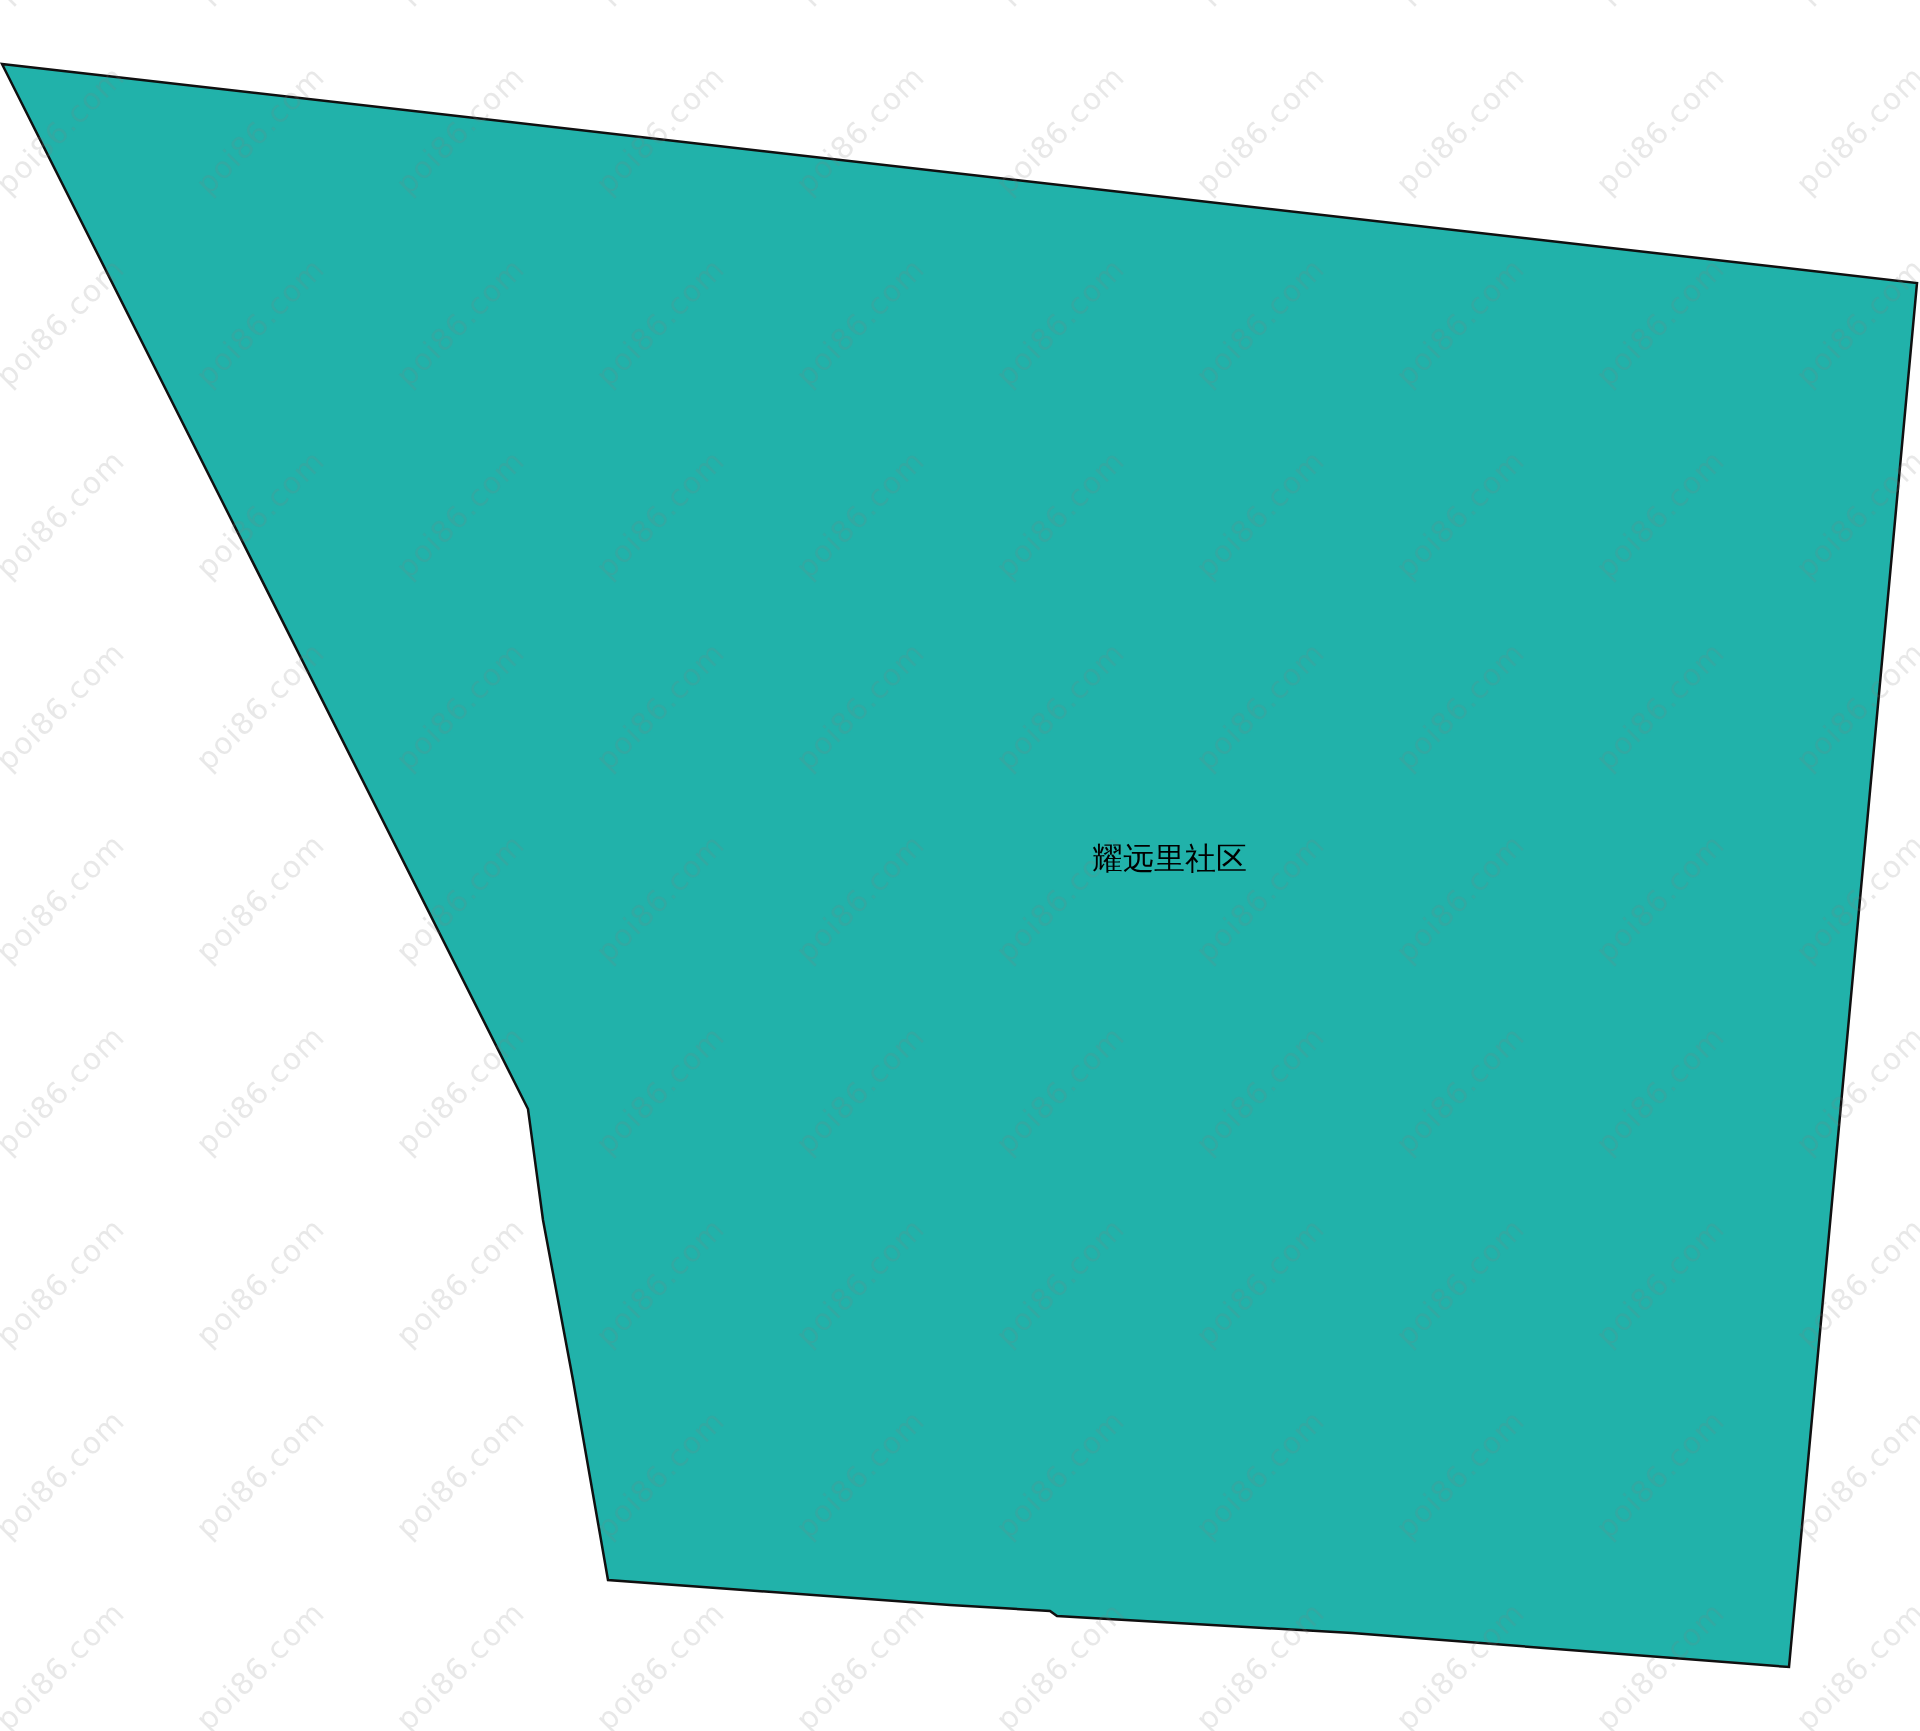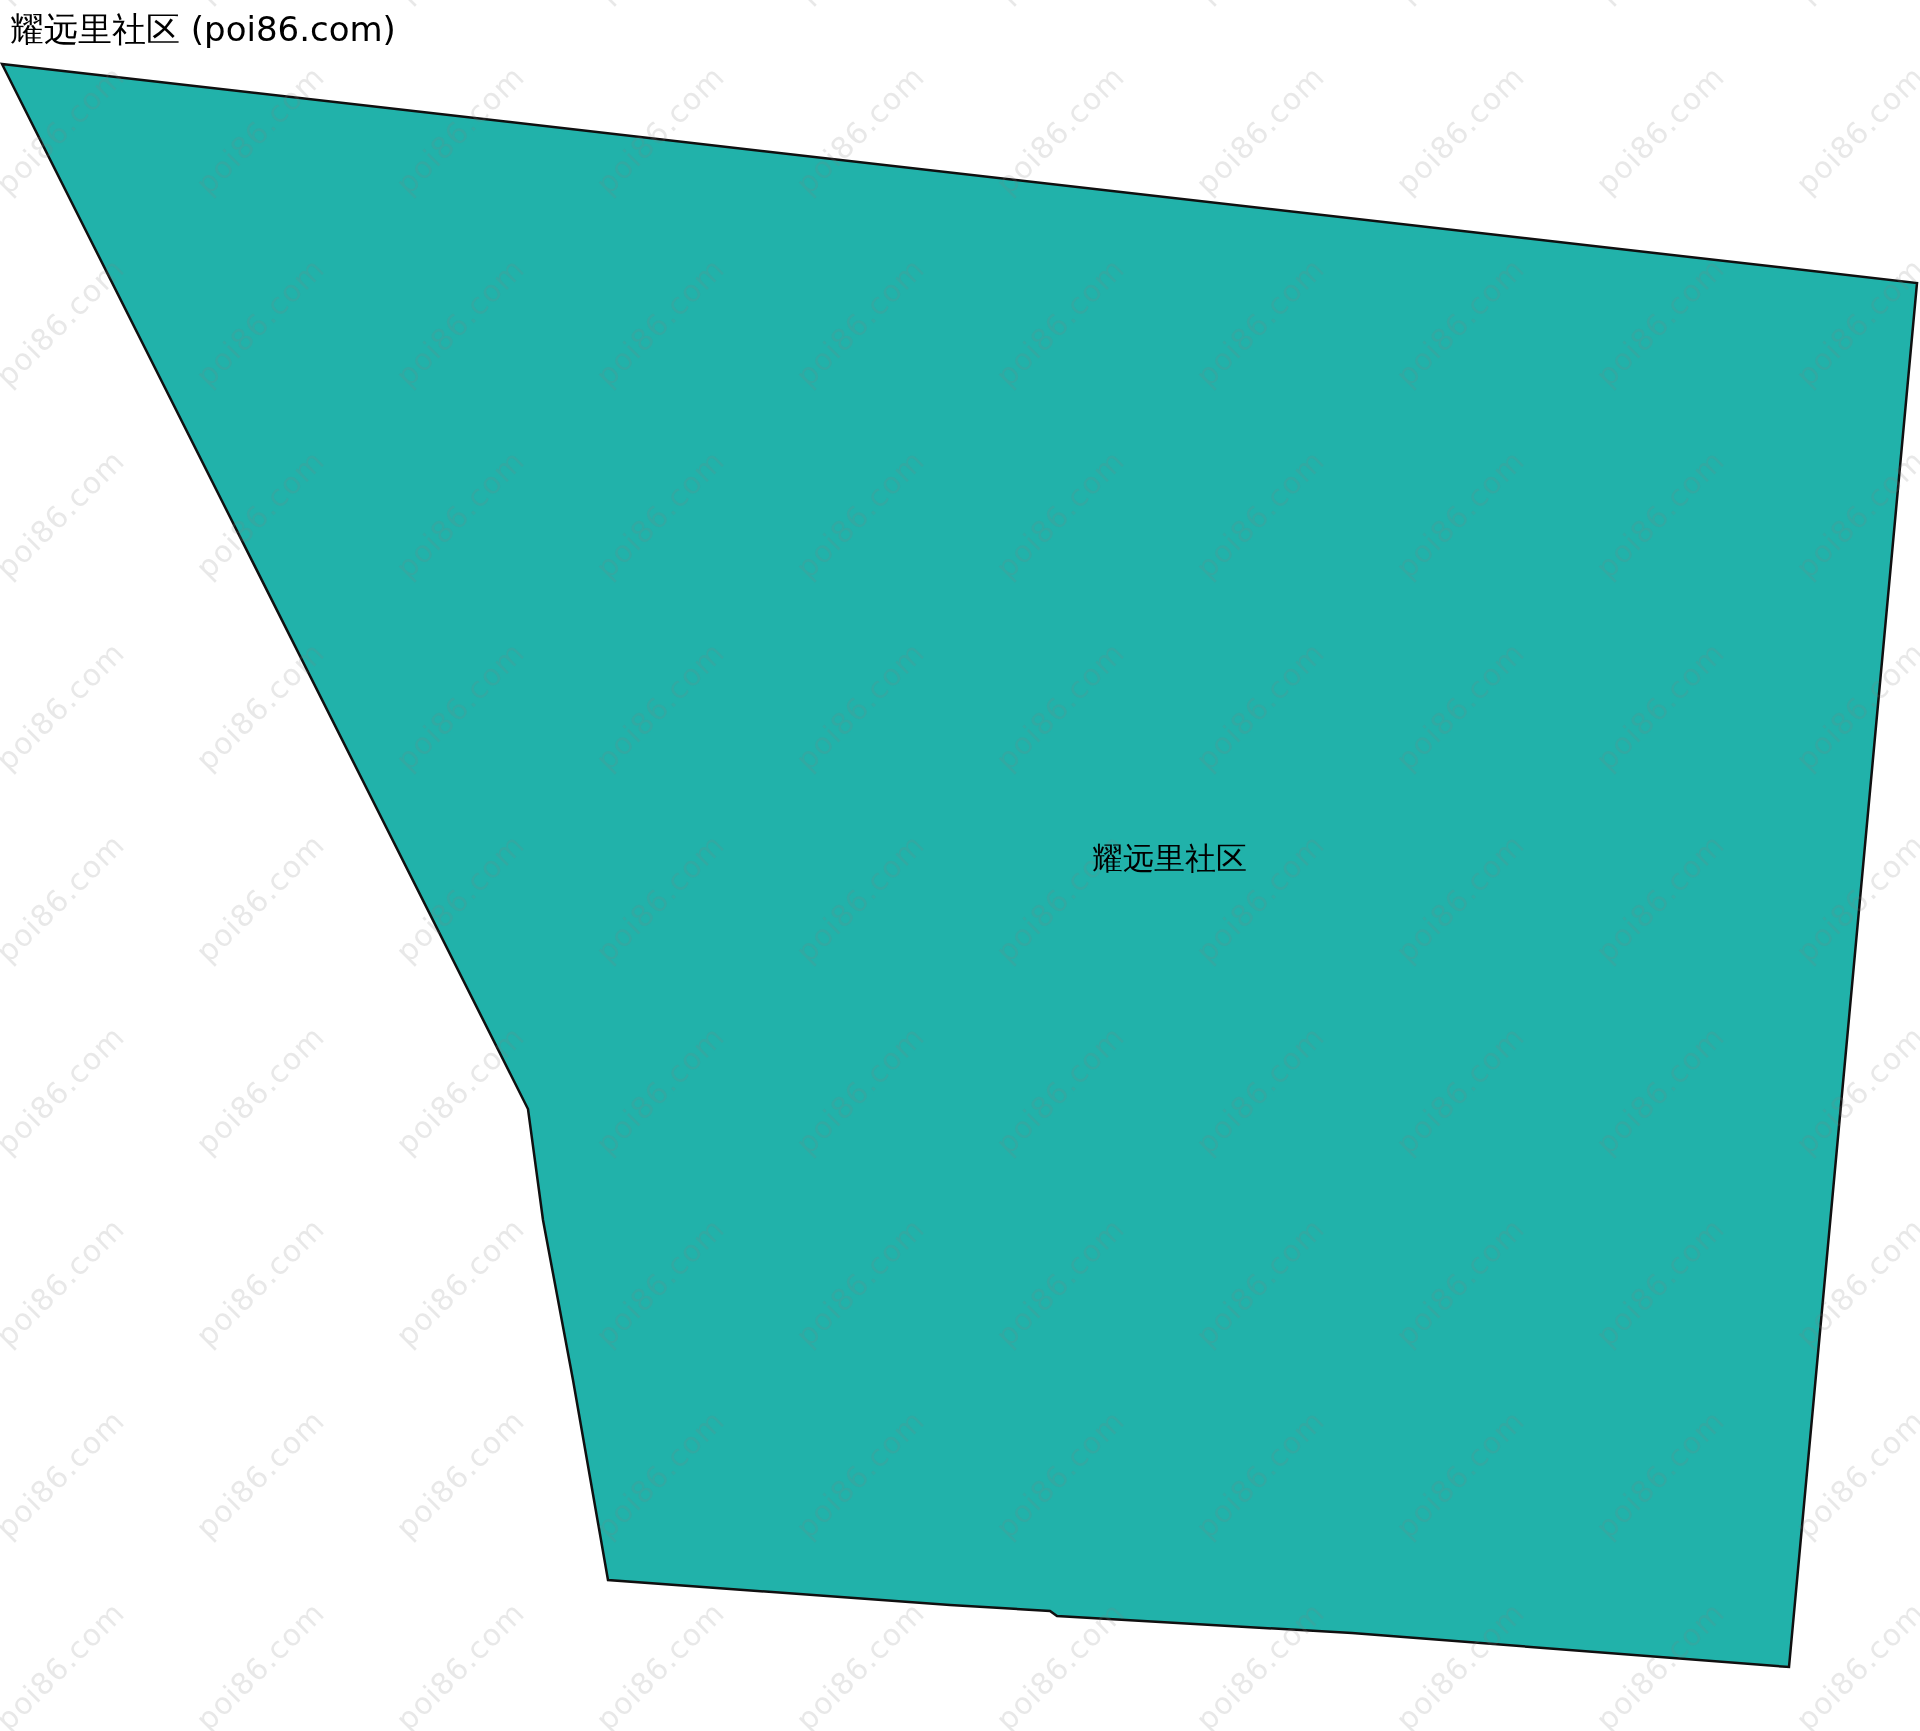--- a/index.html
+++ b/index.html
@@ -164,17 +164,16 @@
       <span class="wm" style="left: 460px; top: 1666px; color: rgba(128, 128, 128, 0.18); font-size: 30px; transform: translate(-50%, -50%) rotate(-45deg);">poi86.com</span>
       <span class="wm" style="left: 660px; top: 1666px; color: rgba(128, 128, 128, 0.18); font-size: 30px; transform: translate(-50%, -50%) rotate(-45deg);">poi86.com</span>
       <span class="wm" style="left: 860px; top: 1666px; color: rgba(128, 128, 128, 0.18); font-size: 30px; transform: translate(-50%, -50%) rotate(-45deg);">poi86.com</span>
       <span class="wm" style="left: 1060px; top: 1666px; color: rgba(128, 128, 128, 0.18); font-size: 30px; transform: translate(-50%, -50%) rotate(-45deg);">poi86.com</span>
       <span class="wm" style="left: 1260px; top: 1666px; color: rgba(128, 128, 128, 0.18); font-size: 30px; transform: translate(-50%, -50%) rotate(-45deg);">poi86.com</span>
       <span class="wm" style="left: 1460px; top: 1666px; color: rgba(128, 128, 128, 0.18); font-size: 30px; transform: translate(-50%, -50%) rotate(-45deg);">poi86.com</span>
       <span class="wm" style="left: 1660px; top: 1666px; color: rgba(128, 128, 128, 0.18); font-size: 30px; transform: translate(-50%, -50%) rotate(-45deg);">poi86.com</span>
       <span class="wm" style="left: 1860px; top: 1666px; color: rgba(128, 128, 128, 0.18); font-size: 30px; transform: translate(-50%, -50%) rotate(-45deg);">poi86.com</span>
     </div>
 
-  <div class="page-title">耀远里社区 (poi86.com)</div>
 
   <div class="region-label">耀远里社区</div>
 
 </div>
 
 </body></html>

